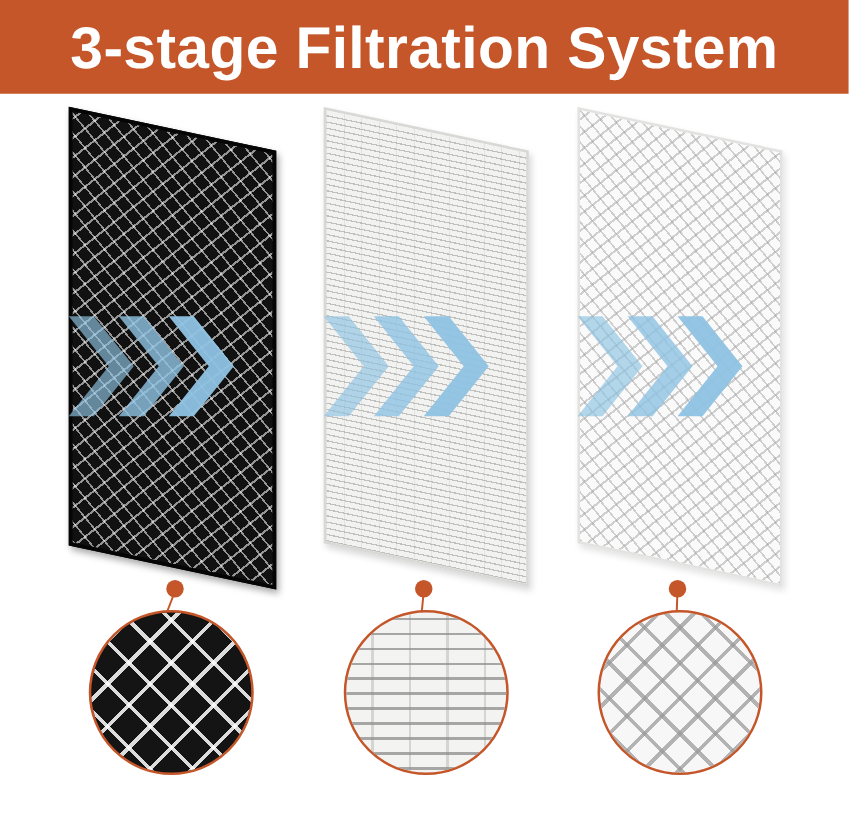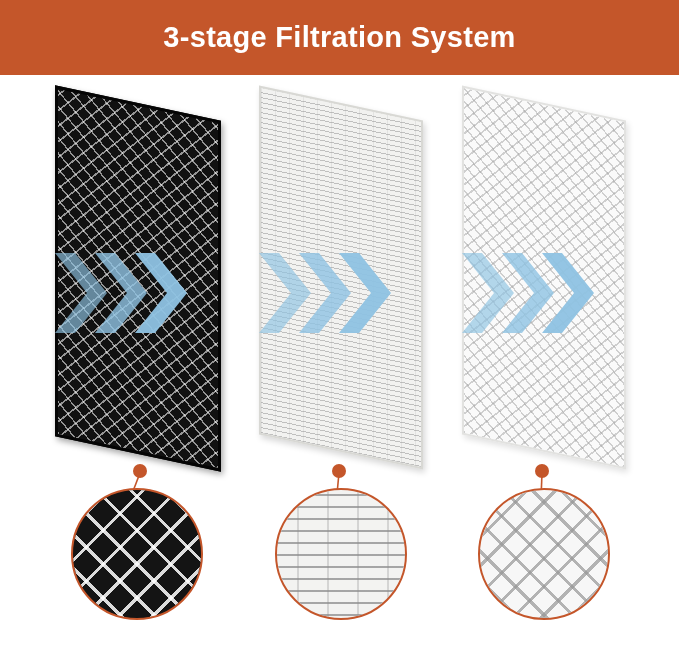--- a/index.html
+++ b/index.html
@@ -15,21 +15,21 @@
     width:679px;height:657px;
   }
   
   .banner{
     position:absolute;left:0;top:0;width:679px;height:75px;
     background:#c4562a;
     display:flex;align-items:center;justify-content:center;
   }
   .banner-title{
     color:#ffffff;
-    font-size:29px;
+    font-size:47px;
     font-weight:bold;
     letter-spacing:0.3px;
     white-space:nowrap;
   }
   
   .stage{
     position:absolute;
     top:75px;
     width:226px;height:582px;
   }

